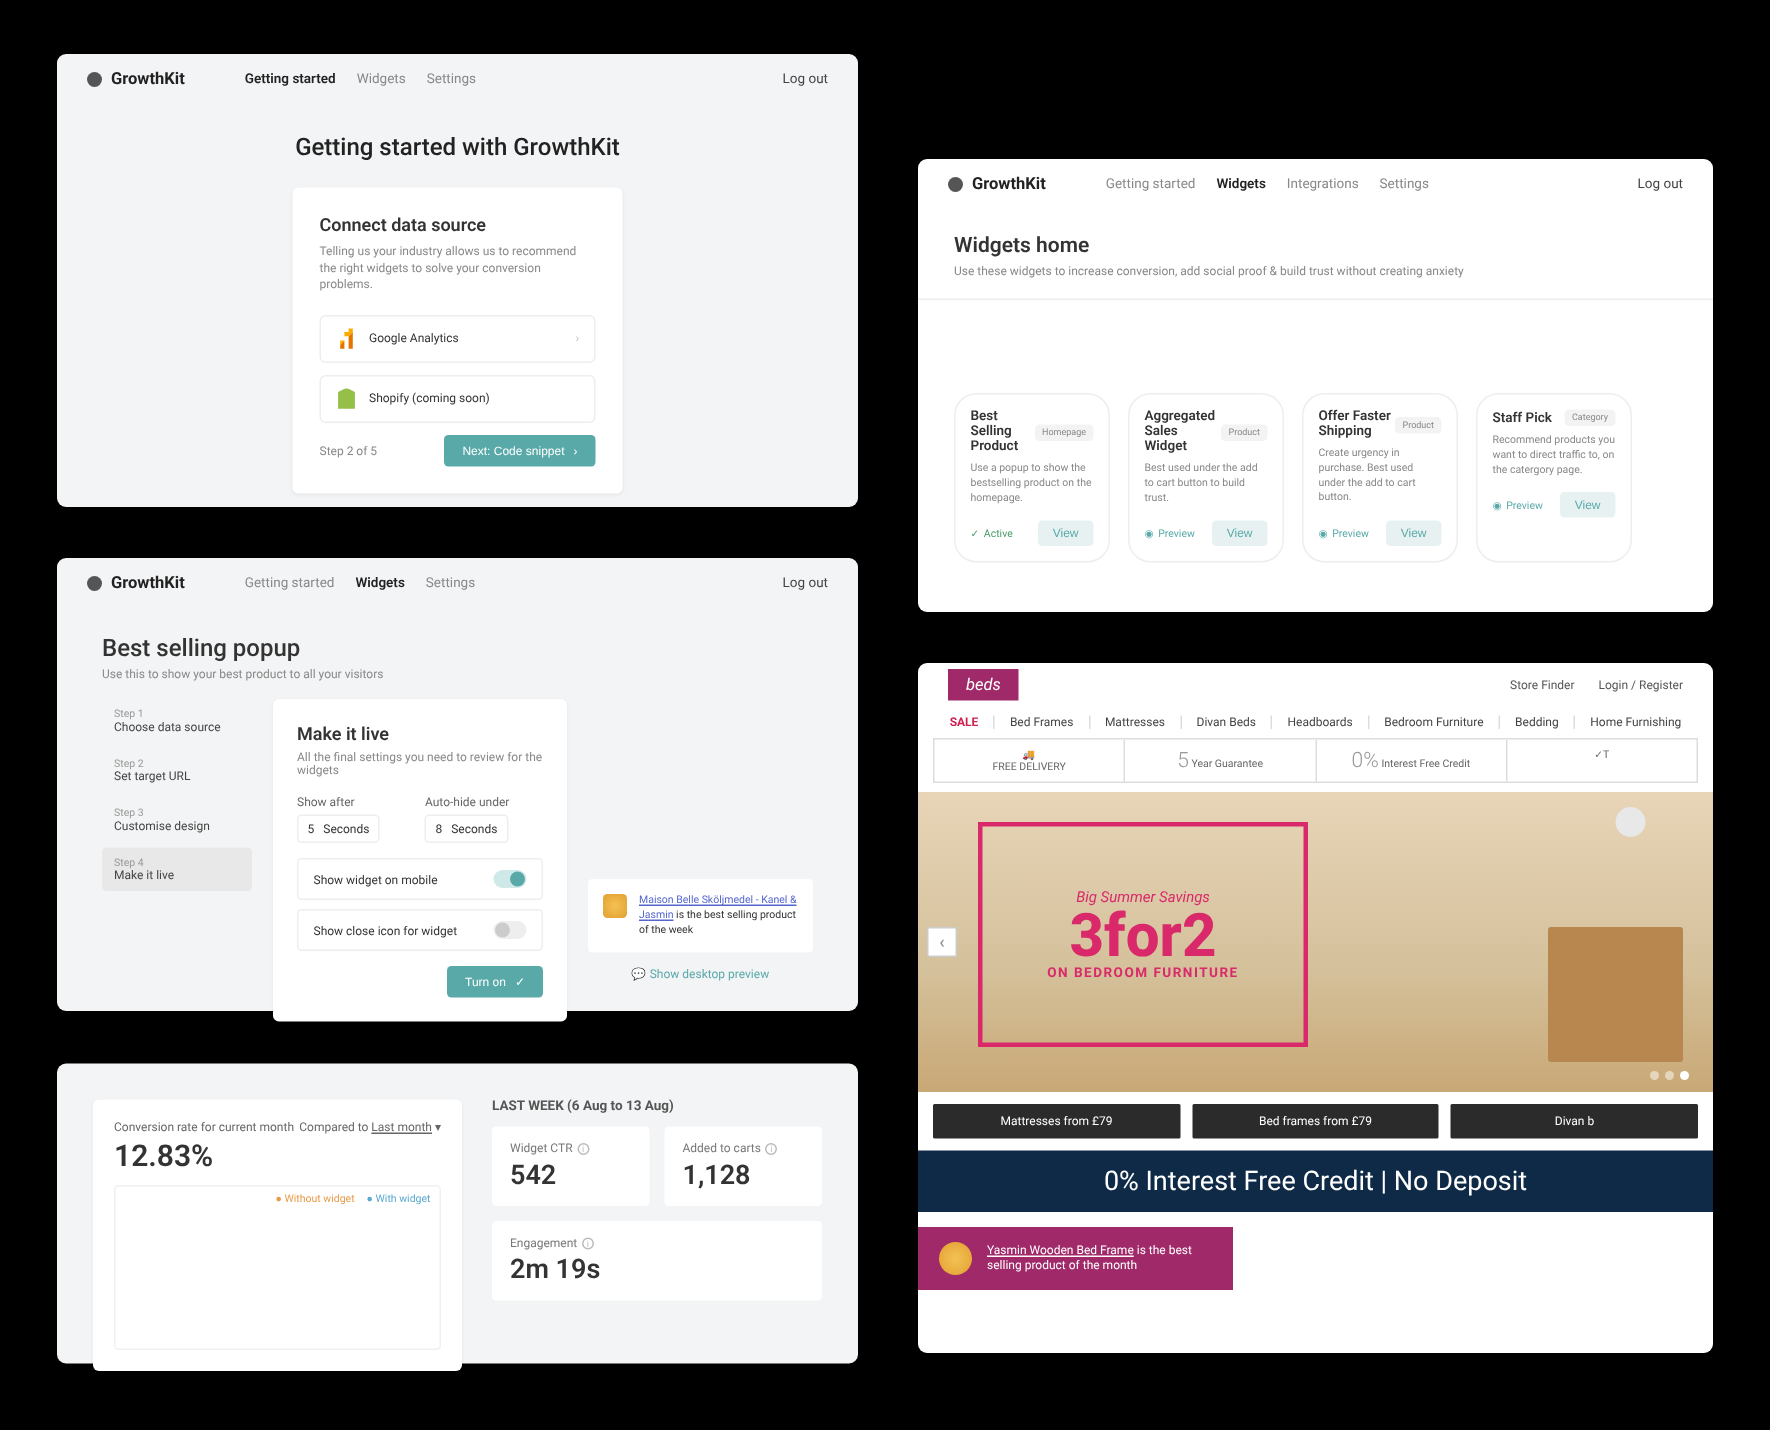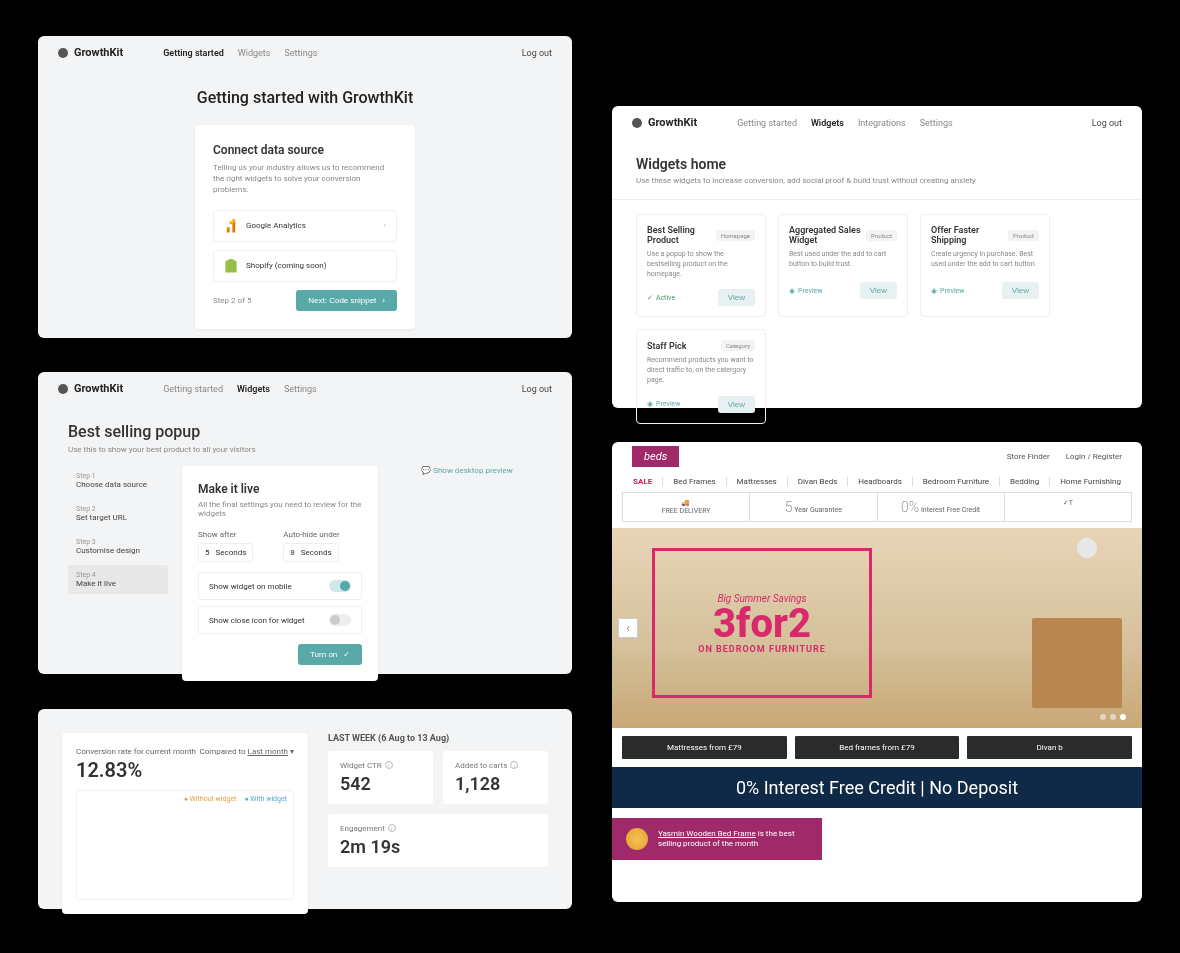--- a/index.html
+++ b/index.html
@@ -71,21 +71,21 @@
   .stat.full{flex:1 1 100%;}
   .stat-l{font-size:8px;color:#777;}
   .stat-v{font-size:18px;font-weight:600;margin-top:3px;}
   .info{display:inline-block;width:8px;height:8px;border:1px solid #bbb;border-radius:50%;font-size:6px;line-height:7px;text-align:center;color:#bbb;margin-left:3px;}
   
   .wh-body{padding:16px 24px;}
   .wh-title{font-size:14px;font-weight:600;}
   .wh-sub{font-size:8px;color:#888;margin-top:4px;}
   .wh-divider{border-top:1px solid #eee;margin:14px -24px;}
   .wh-grid{display:flex;flex-wrap:wrap;gap:12px;}
-  .wcard{border:1px solid #eee;border-radius:4px;padding:10px;width:130px;}
+  .wcard{border:1px solid #eee;border-radius:15px;padding:10px;width:104px;margin-top:48px;}
   .wcard-h{display:flex;justify-content:space-between;align-items:center;}
   .wcard-t{font-size:9px;font-weight:600;}
   .badge{font-size:6px;background:#f3f3f3;color:#888;padding:2px 5px;border-radius:3px;}
   .wcard-d{font-size:7px;color:#888;margin-top:5px;line-height:1.4;min-height:22px;}
   .wcard-f{display:flex;justify-content:space-between;align-items:center;margin-top:10px;}
   .status{font-size:7px;display:inline-flex;align-items:center;gap:3px;}
   .status.active{color:#4a9a6a;}
   .status.preview{color:#5aa9a9;}
   .check{color:#4a9a6a;}
   .eye{color:#5aa9a9;}
@@ -224,20 +224,24 @@
         <div class="toggle-row">
             <span>Show close icon for widget</span>
             <span class="toggle off"></span>
           </div>
         <div style="text-align:right;margin-top:10px;"><button class="btn-teal">
               <span>Turn on</span>
               <span>✓</span>
             </button></div>
       </div>
       <div class="preview-col">
+        <div class="preview-box">
+          <span class="trophy"></span>
+          <div class="preview-text"><a>Maison Belle Sköljmedel - Kanel &amp; Jasmin</a><span> is the best selling product of the week</span></div>
+        </div>
         <span class="desk-link">💬 <span>Show desktop preview</span></span>
       </div>
     </div>
   </div>
 </div>
 
 <div class="panel" style="left:38px;top:709px;width:534px;height:200px;">
   <div class="p3-body">
     <div class="card big-card">
       <div class="cr-head">

